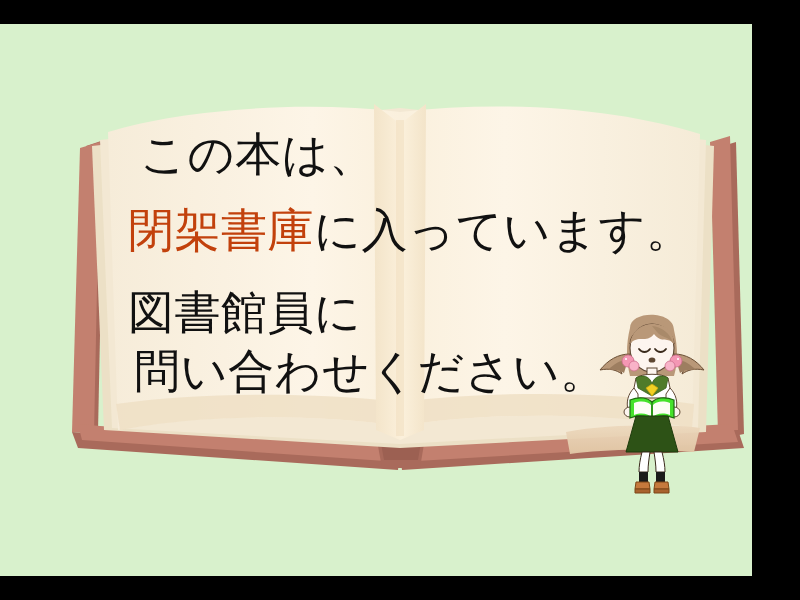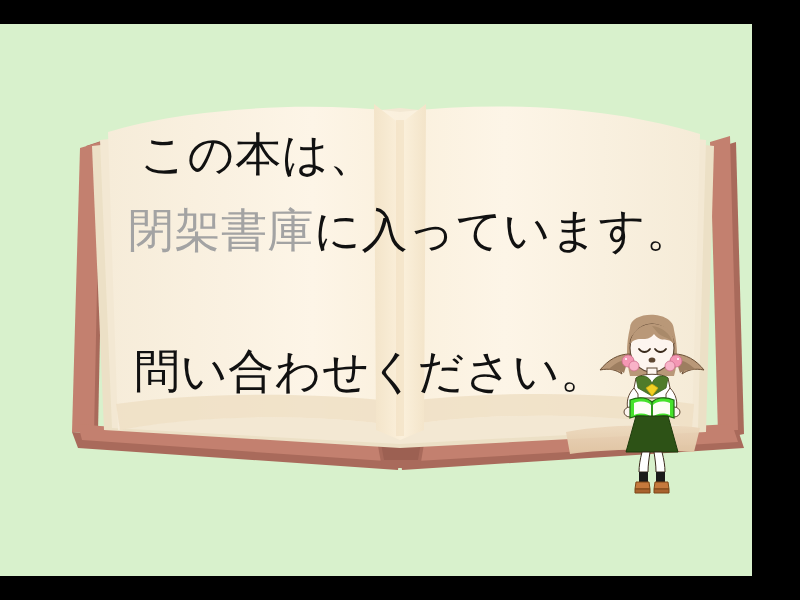--- a/index.html
+++ b/index.html
@@ -20,21 +20,21 @@
   
   #book{position:absolute;left:0;top:0;width:800px;height:552px;}
   #book svg{display:block;width:800px;height:552px;}
 
   
   #textblock{position:absolute;left:0;top:24px;width:800px;height:552px;z-index:20;
              pointer-events:none;}
   .tline{position:absolute;white-space:nowrap;color:#111;
          font-family:"DejaVu Sans","Liberation Sans",sans-serif;
          font-weight:400;letter-spacing:.5px;}
-  .tline .hl{color:#a3a3a3;}
+  .tline .hl{color:#c2410c;}
   #line1{left:140px;top:100px;font-size:46px;}
   #line2{left:128px;top:176px;font-size:46px;}
   #line3{left:128px;top:258px;font-size:46px;}
   #line4{left:134px;top:317px;font-size:46px;}
 
   
   #girl{position:absolute;left:592px;top:300px;width:120px;height:195px;z-index:25;}
   #girl svg{display:block;width:120px;height:195px;}
 </style>
 </head>
@@ -112,20 +112,21 @@
 
       <g>
         <path d="M566,432 C610,424 670,424 700,428 L694,452 C640,448 600,450 570,454 Z" fill="url(#floorGrad)" opacity=".95"></path>
       </g>
     </svg>
   </div>
 
   <div id="textblock">
     <div class="tline" id="line1">この本は、</div>
     <div class="tline" id="line2"><span class="hl">閉架書庫</span><span>に入っています。</span></div>
+    <div class="tline" id="line3">図書館員に</div>
     <div class="tline" id="line4">問い合わせください。</div>
   </div>
 
   <div id="girl">
     <svg viewBox="0 0 120 195" xmlns="http://www.w3.org/2000/svg">
 
       <g>
         <path d="M38,28 C38,10 82,10 82,30 C86,48 86,62 82,76 L38,76 C34,60 34,44 38,28 Z" fill="#b99878"></path>
       </g>
 

